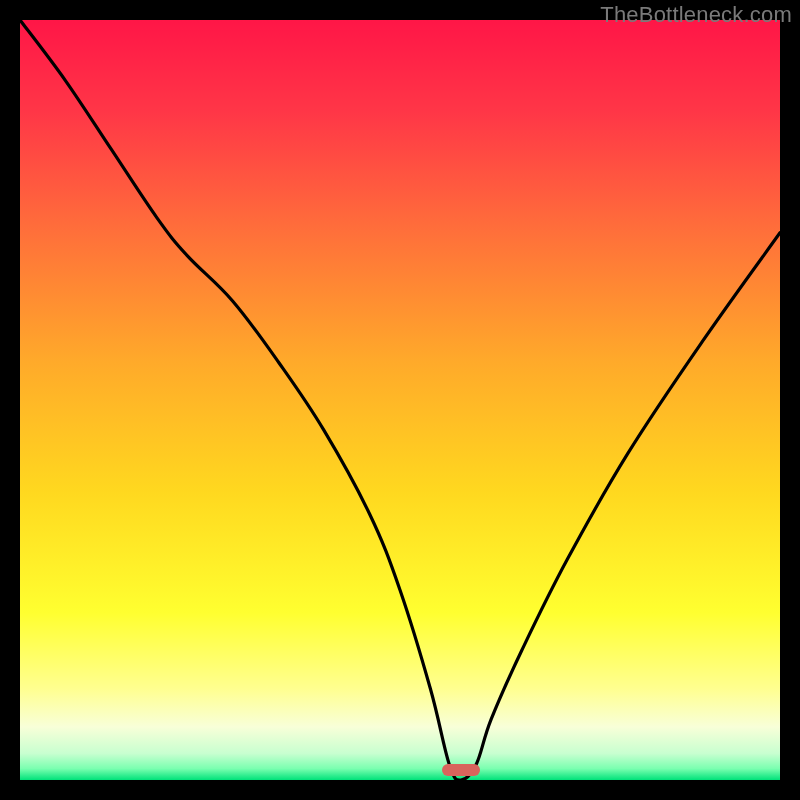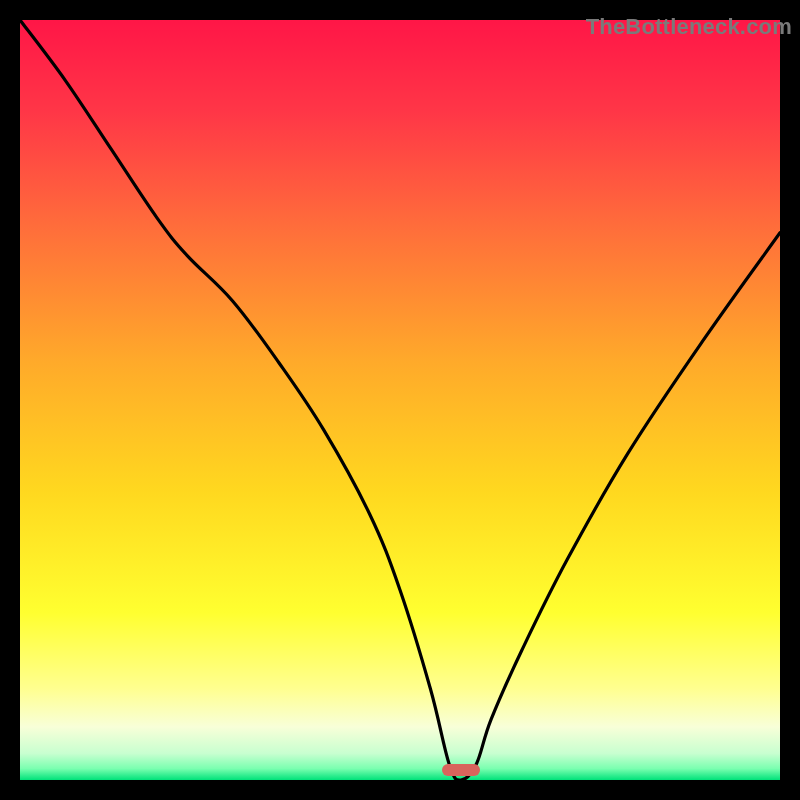--- a/index.html
+++ b/index.html
@@ -40,25 +40,25 @@
     height: 100%;
   }
   .marker {
     position: absolute;
     height: 12px;
     border-radius: 6px;
     background: #d8645c;
   }
   .watermark {
     position: absolute;
-    top: 14px;
+    top: 2px;
     right: 8px;
     color: #7a7a7a;
     font-size: 22px;
-    font-weight: 700;
+    font-weight: 400;
     letter-spacing: 0.2px;
   }
 </style>
 </head>
 <body>
 
 <div class="frame">
 
   <div class="plot-area">
 

